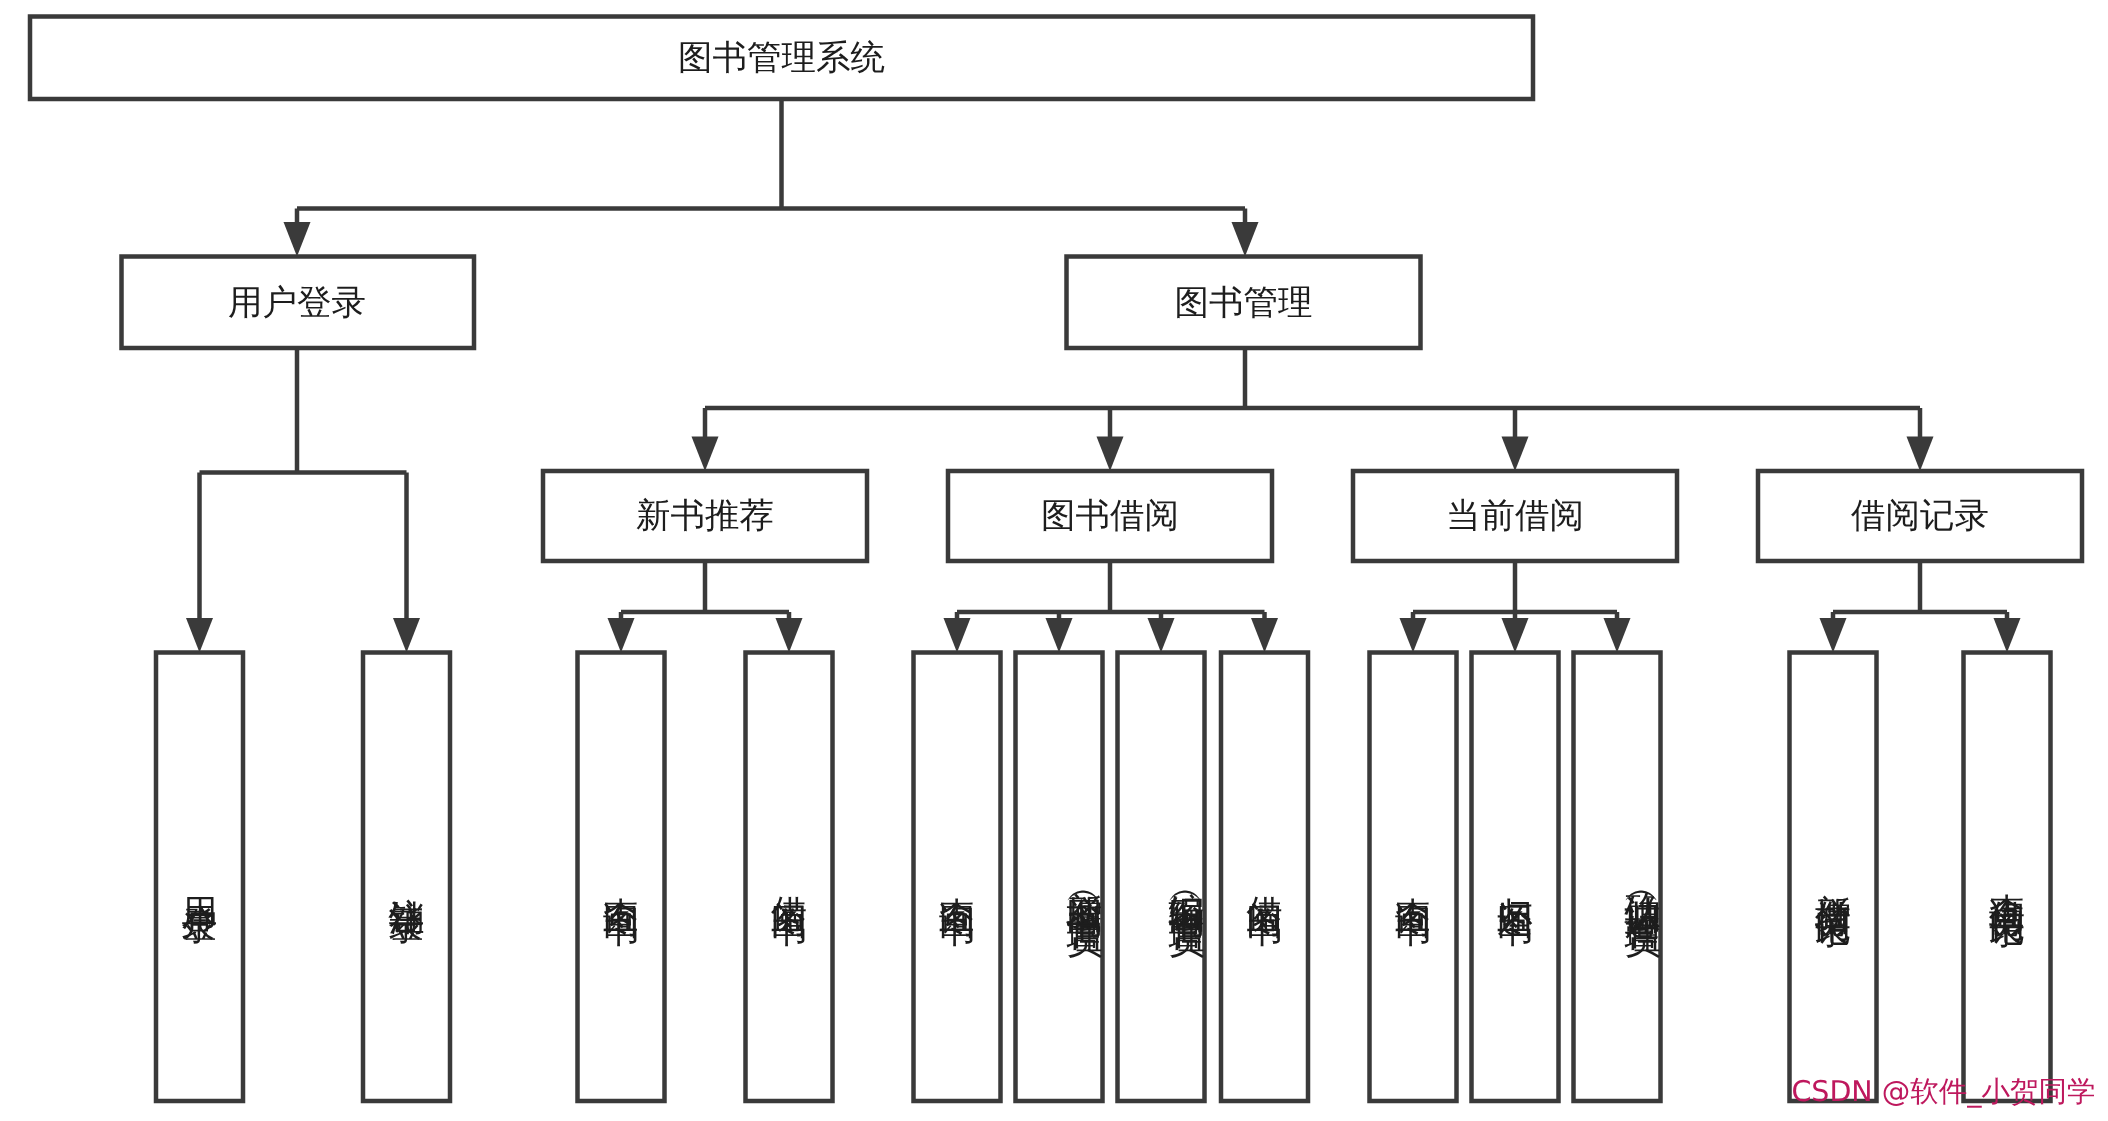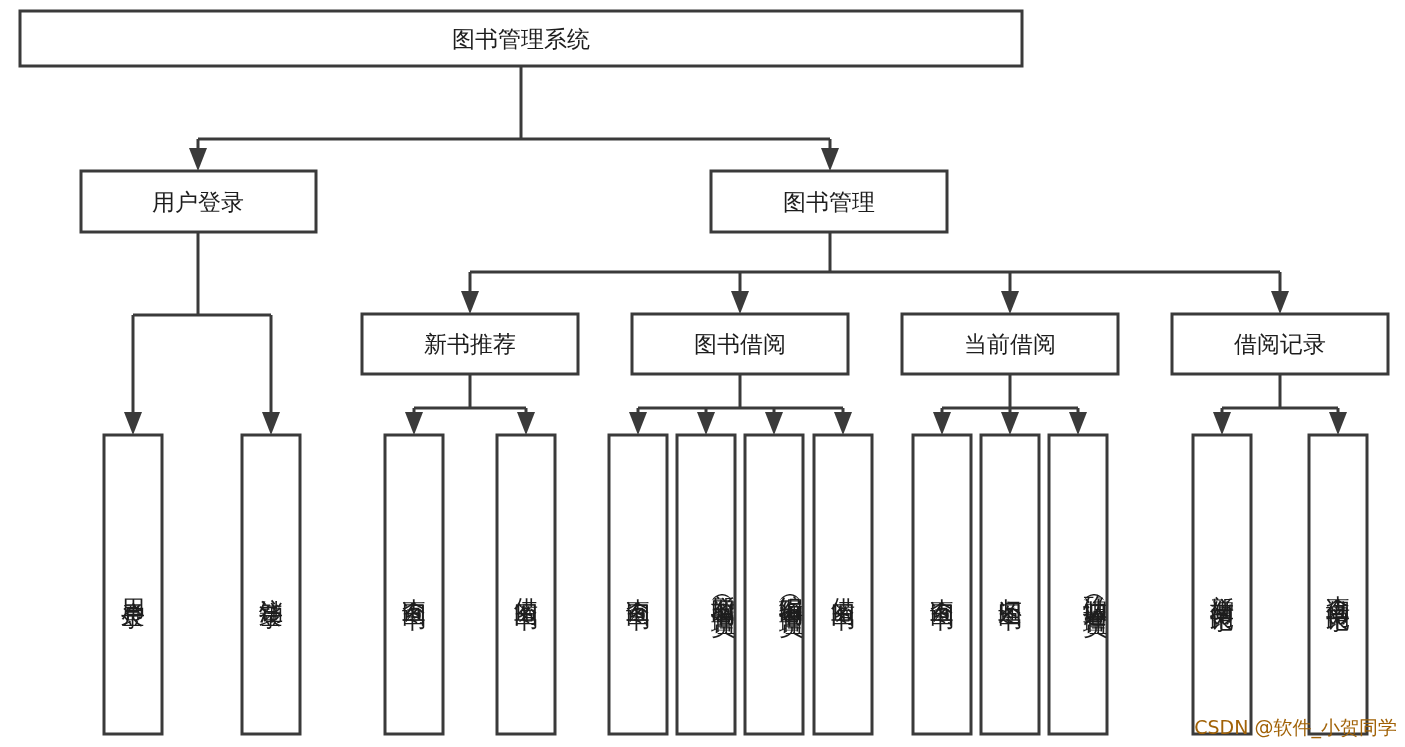--- a/index.html
+++ b/index.html
@@ -32,21 +32,21 @@
     line-height:1;
     white-space:nowrap;
     pointer-events:none;
   }
   .watermark{
     position:absolute;
     right:8px;
     bottom:6px;
     font-family:"DejaVu Sans","Liberation Sans",sans-serif;
     font-size:19px;
-    color:#a16207;
+    color:#be185d;
     white-space:nowrap;
   }
 </style>
 </head>
 <body>
 
 <svg id="diagram" viewBox="0 0 1405 747" xmlns="http://www.w3.org/2000/svg">
 
   <g>
 

